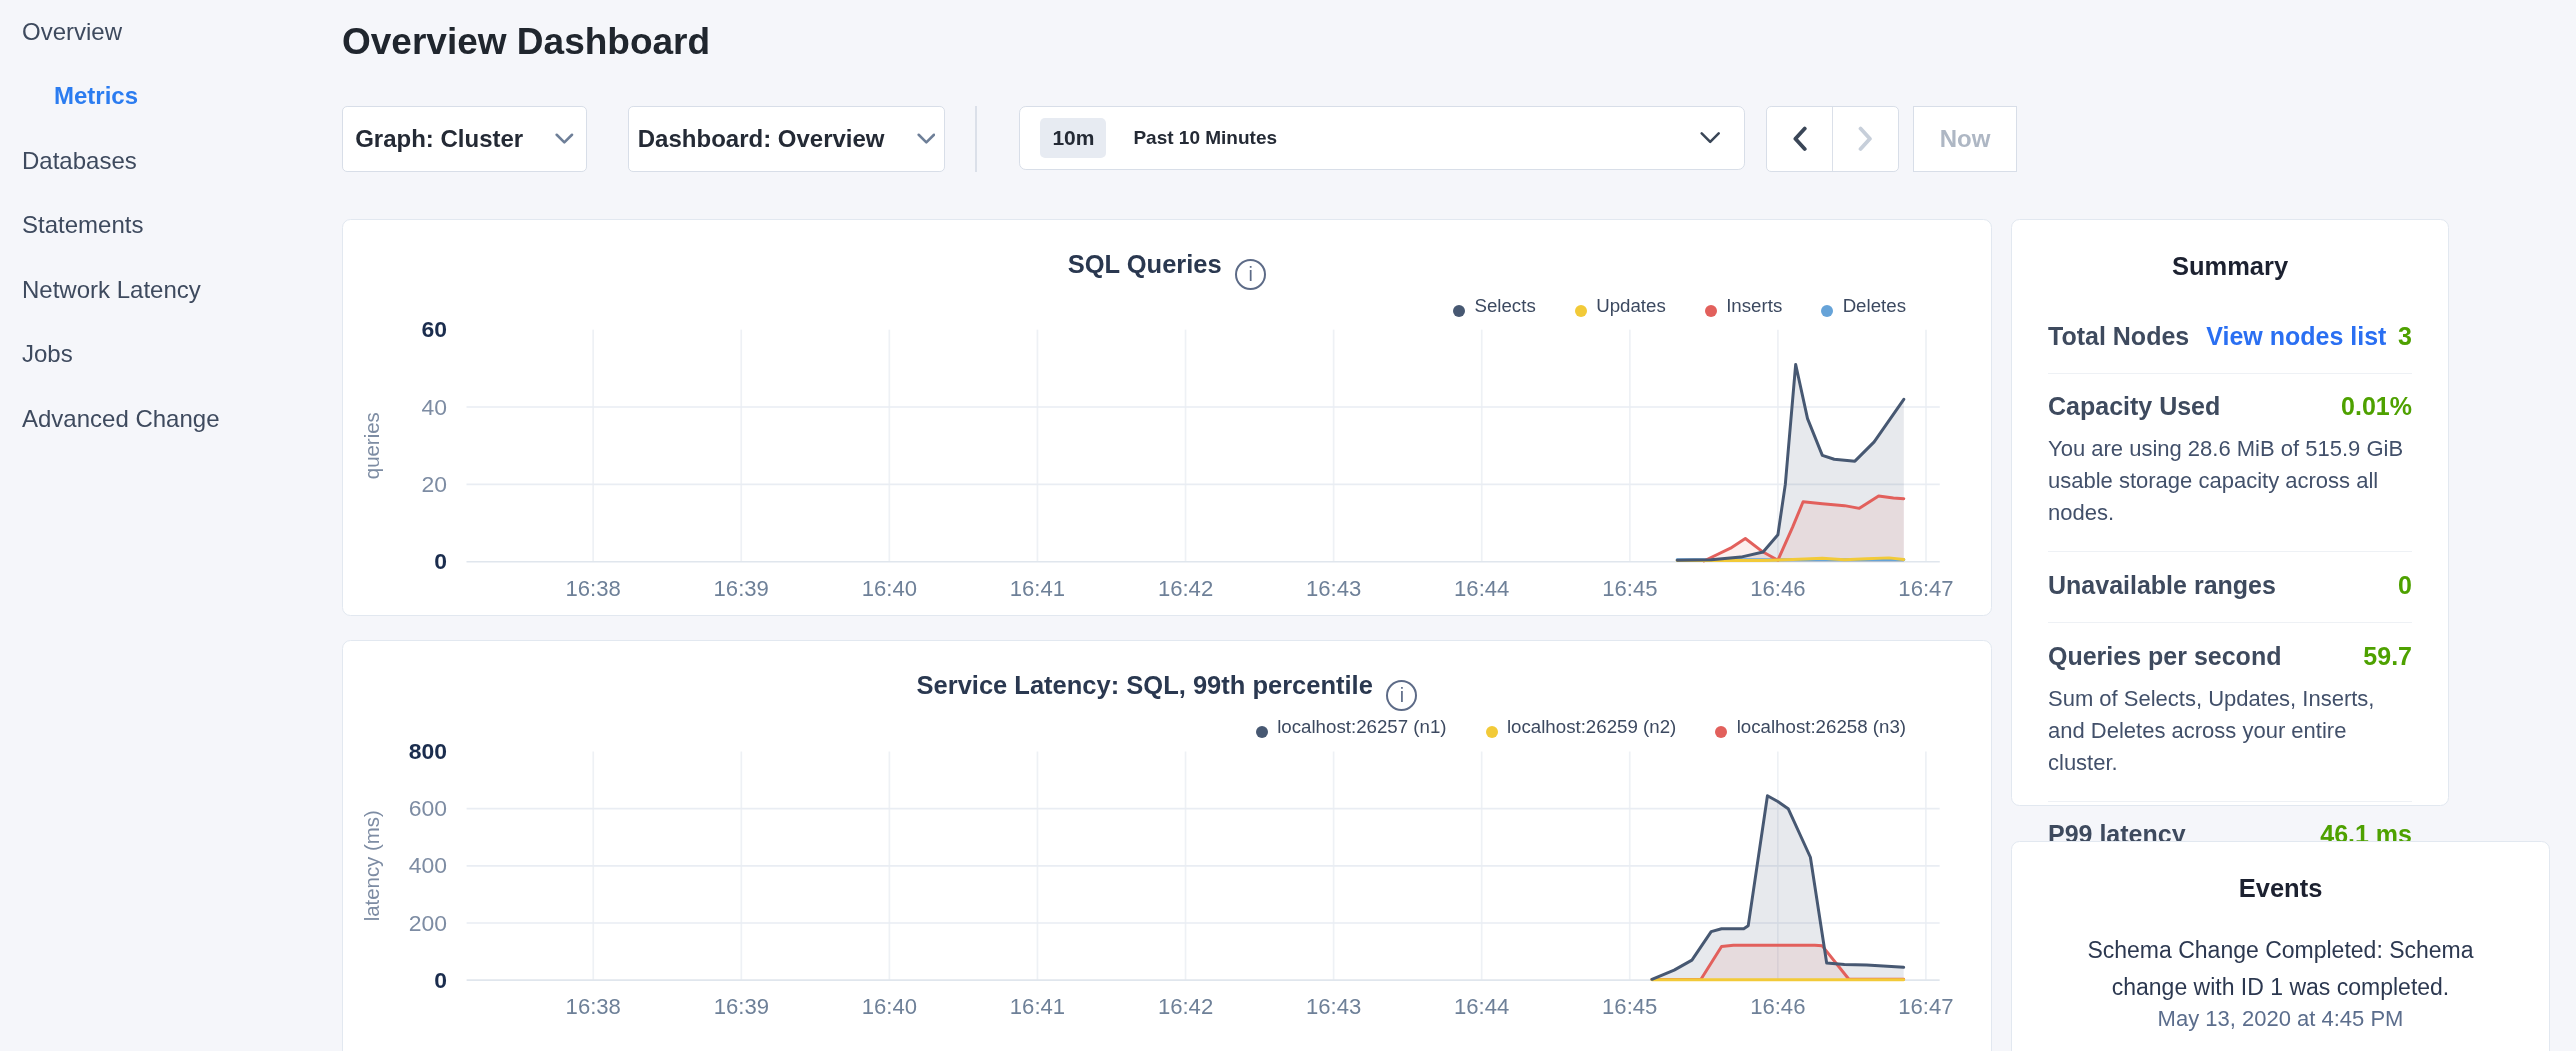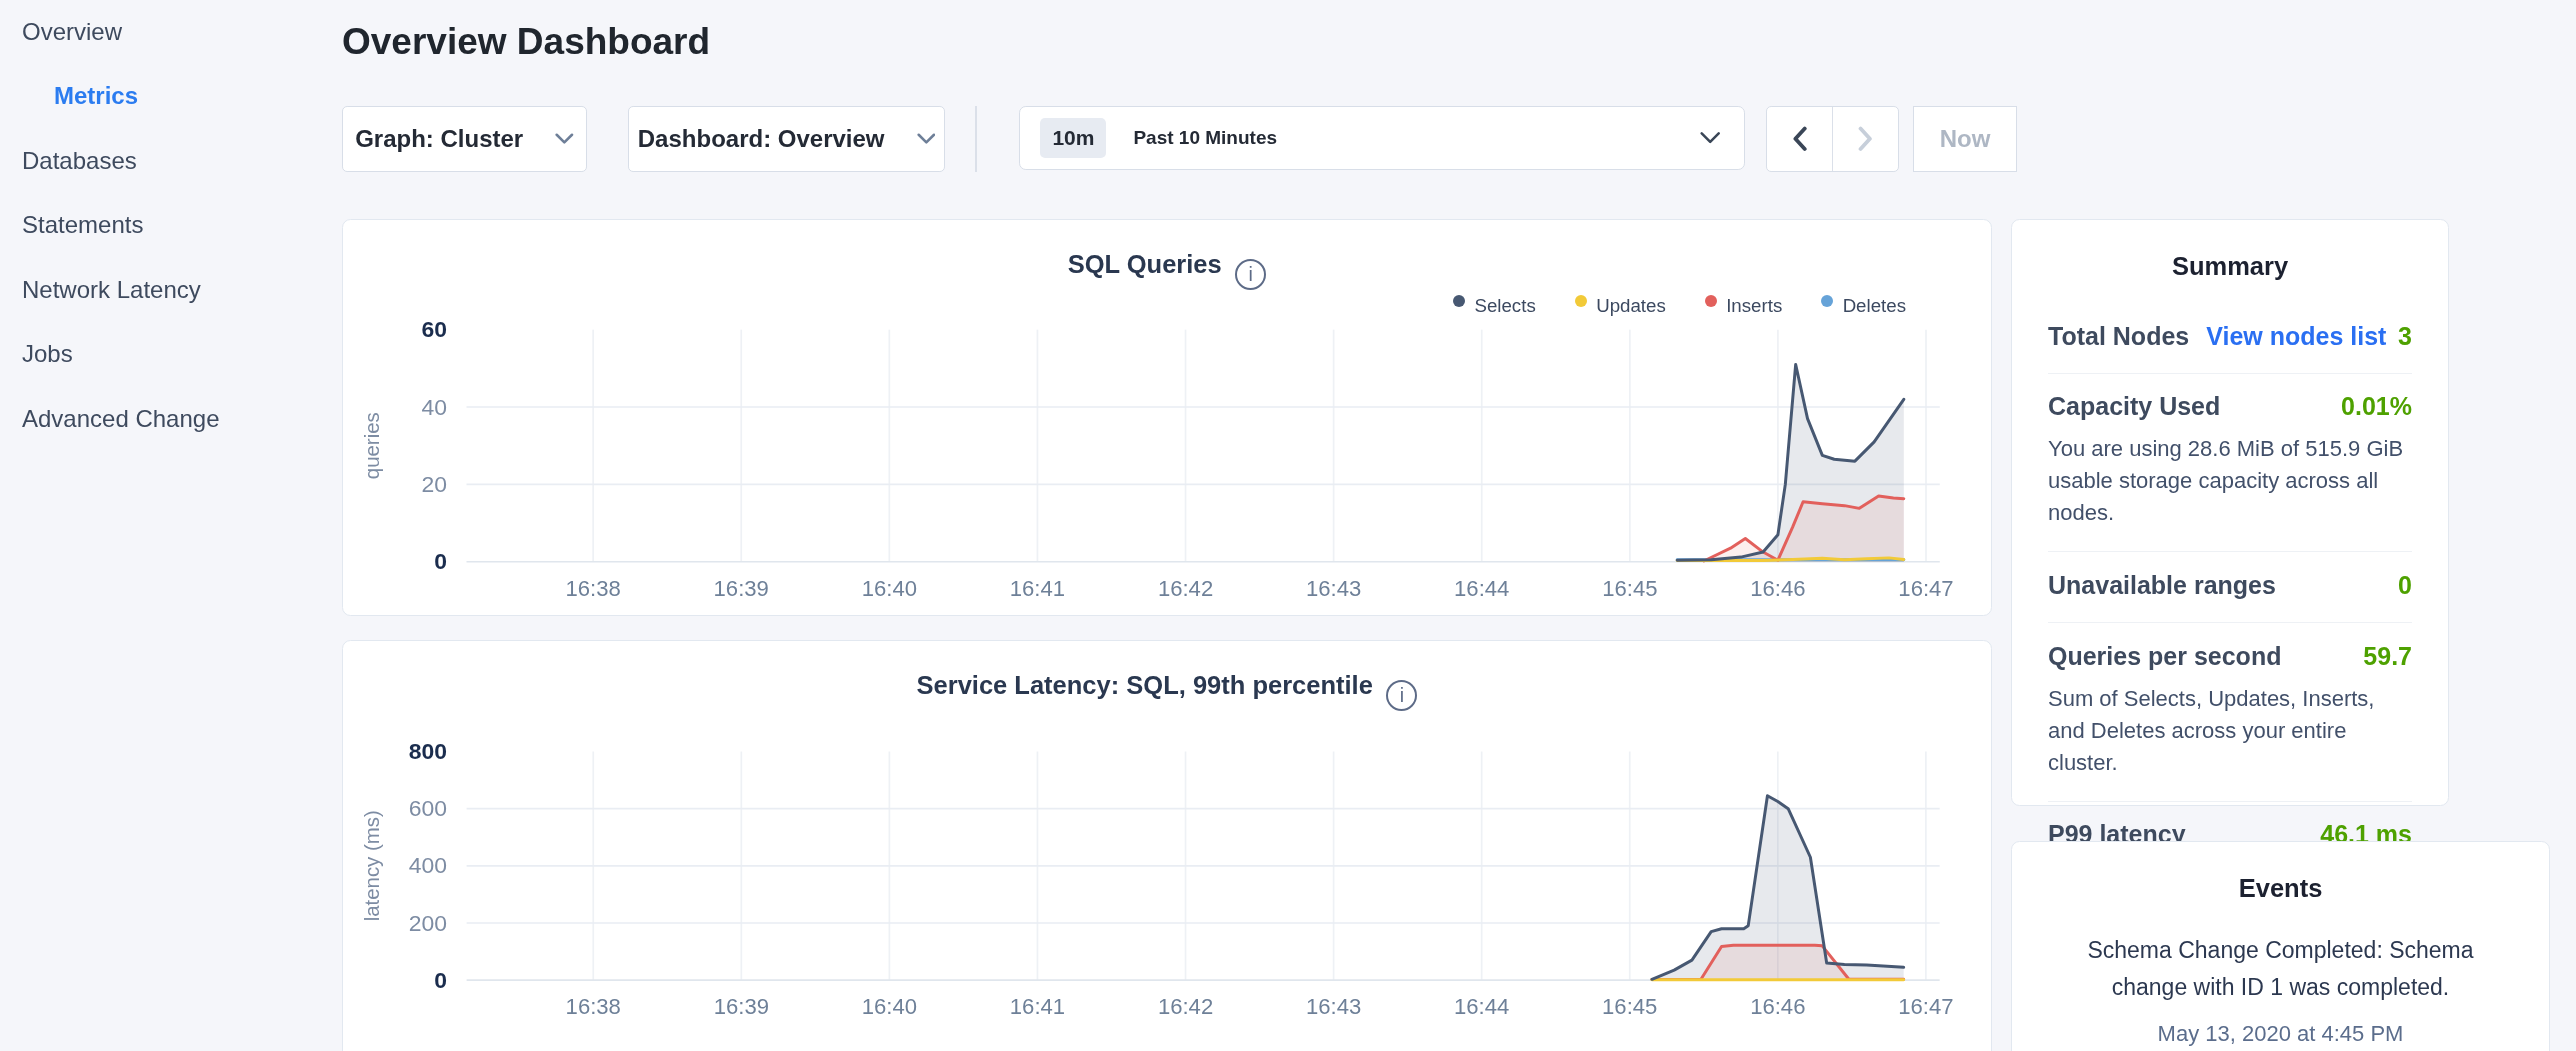--- a/index.html
+++ b/index.html
@@ -69,40 +69,40 @@
   .info-icon {
     display:inline-block; vertical-align:-7.7px; margin-left:13.6px;
     width:31px; height:31px; border:2.6px solid #5d6b87; border-radius:50%;
     color:#5d6b87; font-size:19.6px; line-height:26px; font-weight:400; text-align:center;
     font-style:normal; cursor:pointer;
   }
   .chart-legend {
     position:absolute; top:75px; right:85px;
     display:flex; align-items:center; gap:39px;
   }
-  .legend-item { display:flex; align-items:flex-start; gap:9.4px; }
+  .legend-item { display:flex; align-items:flex-end; gap:9.4px; }
   .legend-dot { width:12px; height:12px; border-radius:50%; }
   .legend-label { font-size:18.7px; color:#3c4960; }
   .chart-svg { position:absolute; left:0; top:102px; }
 
   
   .panel-summary { position:absolute; left:2011px; top:219px; width:438px; height:587px; }
   .panel-events  { position:absolute; left:2011px; top:841px; width:539px; height:255px; }
   .side-title { margin-top:32px; text-align:center; font-size:25.5px; font-weight:700; color:#1c2130; }
   .sum-body { padding:22px 36px 0 36px; }
   .sum-row { padding:18.7px 0 22px 0; }
   .sum-head { display:flex; align-items:baseline; }
   .sum-label { font-size:25px; font-weight:700; color:#3e4a5e; }
   .sum-link { font-size:25px; font-weight:600; color:#2a6ff2; margin-left:17px; text-decoration:none; cursor:pointer; }
   .sum-value { margin-left:auto; font-size:25px; font-weight:700; color:#4ea100; white-space:nowrap; }
   .sum-desc { margin-top:12px; font-size:22px; line-height:32px; color:#42506a; }
   .sum-divider { border:none; border-top:1.7px solid #eef1f5; }
   .events-body { padding:29px 36px 0 36px;text-align:center; }
   .event-message { font-size:23px; line-height:37px; color:#2c3850; }
-  .event-time { margin-top:15px; font-size:22px; color:#5b6d8c; }
+  .event-time { margin-top:0; font-size:22px; color:#5b6d8c; }
 </style>
 </head>
 <body>
 
 <div class="app">
 
   <nav class="sidebar">
     <ul id="sidebar-list">
         <li>Overview</li>
         <li class="active">Metrics</li>
@@ -215,20 +215,34 @@
           <path d="M1600.5 281.09 L1631.8559999999998 266.075 L1649.276 254.7 L1670.18 270.625 L1687.6 280.18 L1705.0199999999998 241.05 L1717.214 211.475 L1739.8600000000001 213.75 L1765.9899999999998 216.025 L1783.41 219.20999999999998 L1806.0559999999998 204.65 L1823.4759999999999 206.925 L1835.6699999999998 207.83499999999998" fill="none" stroke="#e2605c" stroke-width="3.5" stroke-linejoin="round" stroke-linecap="round"></path>
           <path d="M1569.144 280.635 L1670.18 280.635 L1705.0199999999998 279.27 L1739.8600000000001 277.905 L1765.9899999999998 279.725 L1792.12 278.36 L1818.25 277.45 L1835.6699999999998 279.27" fill="none" stroke="#f2ca38" stroke-width="3.5" stroke-linejoin="round" stroke-linecap="round"></path>
           <path d="M1569.144 280.18 L1609.2099999999998 279.725 L1644.05 276.54 L1670.18 270.625 L1687.6 250.15 L1696.31 191 L1708.5039999999997 49.95000000000002 L1722.4399999999998 113.65 L1739.8600000000001 156.875 L1753.796 161.425 L1778.1839999999997 163.7 L1800.83 140.95 L1835.6699999999998 90.9" fill="none" stroke="#475872" stroke-width="3.5" stroke-linejoin="round" stroke-linecap="round"></path>
         </svg>
     </section>
 
     <section class="panel chart-panel panel-latency" id="chart-1">
       <div class="chart-title">
         <span>Service Latency: SQL, 99th percentile</span><span class="info-icon">i</span>
       </div>
+      <div class="chart-legend">
+          <div class="legend-item">
+            <span class="legend-dot" style="background: rgb(71, 88, 114);"></span>
+            <span class="legend-label">localhost:26257 (n1)</span>
+          </div>
+          <div class="legend-item">
+            <span class="legend-dot" style="background: rgb(242, 202, 56);"></span>
+            <span class="legend-label">localhost:26259 (n2)</span>
+          </div>
+          <div class="legend-item">
+            <span class="legend-dot" style="background: rgb(226, 96, 92);"></span>
+            <span class="legend-label">localhost:26258 (n3)</span>
+          </div>
+        </div>
       <svg class="chart-svg" width="1648" height="323" viewBox="0 0 1938 380">
           <line x1="294" y1="10" x2="294" y2="279" stroke="#eef1f5" stroke-width="2"></line>
           <text x="294" y="319" text-anchor="middle" fill="#6e8098" font-size="26" font-family="Liberation Sans, sans-serif">16:38</text>
           <line x1="468.2" y1="10" x2="468.2" y2="279" stroke="#eef1f5" stroke-width="2"></line>
           <text x="468.2" y="319" text-anchor="middle" fill="#6e8098" font-size="26" font-family="Liberation Sans, sans-serif">16:39</text>
           <line x1="642.4" y1="10" x2="642.4" y2="279" stroke="#eef1f5" stroke-width="2"></line>
           <text x="642.4" y="319" text-anchor="middle" fill="#6e8098" font-size="26" font-family="Liberation Sans, sans-serif">16:40</text>
           <line x1="816.5999999999999" y1="10" x2="816.5999999999999" y2="279" stroke="#eef1f5" stroke-width="2"></line>
           <text x="816.5999999999999" y="319" text-anchor="middle" fill="#6e8098" font-size="26" font-family="Liberation Sans, sans-serif">16:41</text>
           <line x1="990.8" y1="10" x2="990.8" y2="279" stroke="#eef1f5" stroke-width="2"></line>

